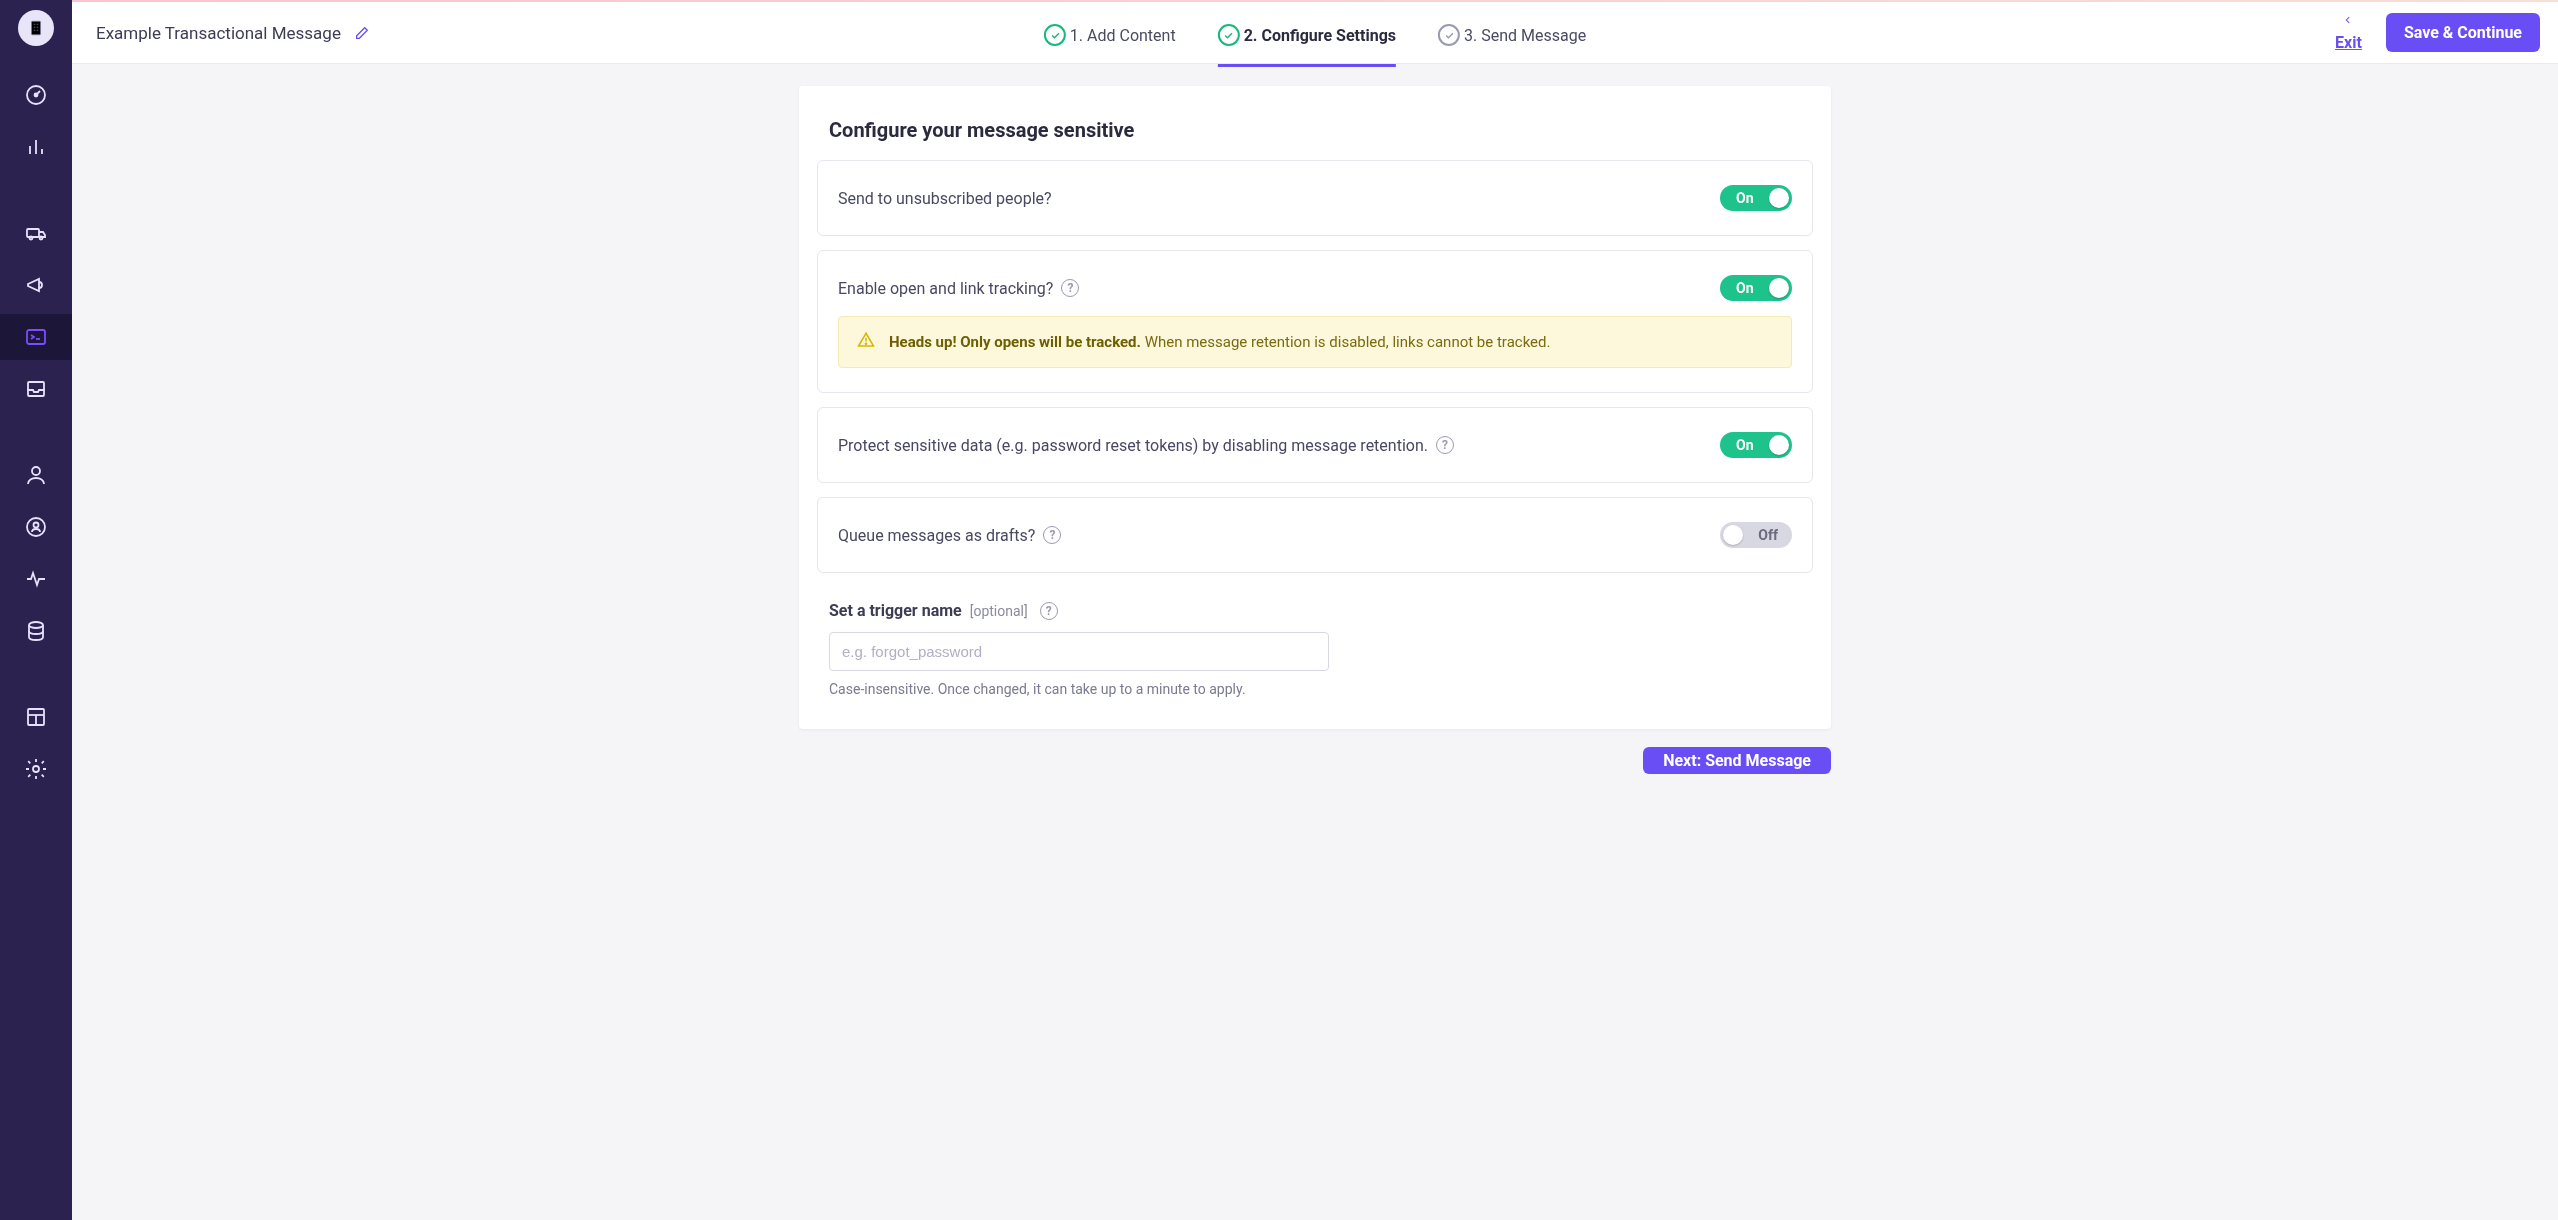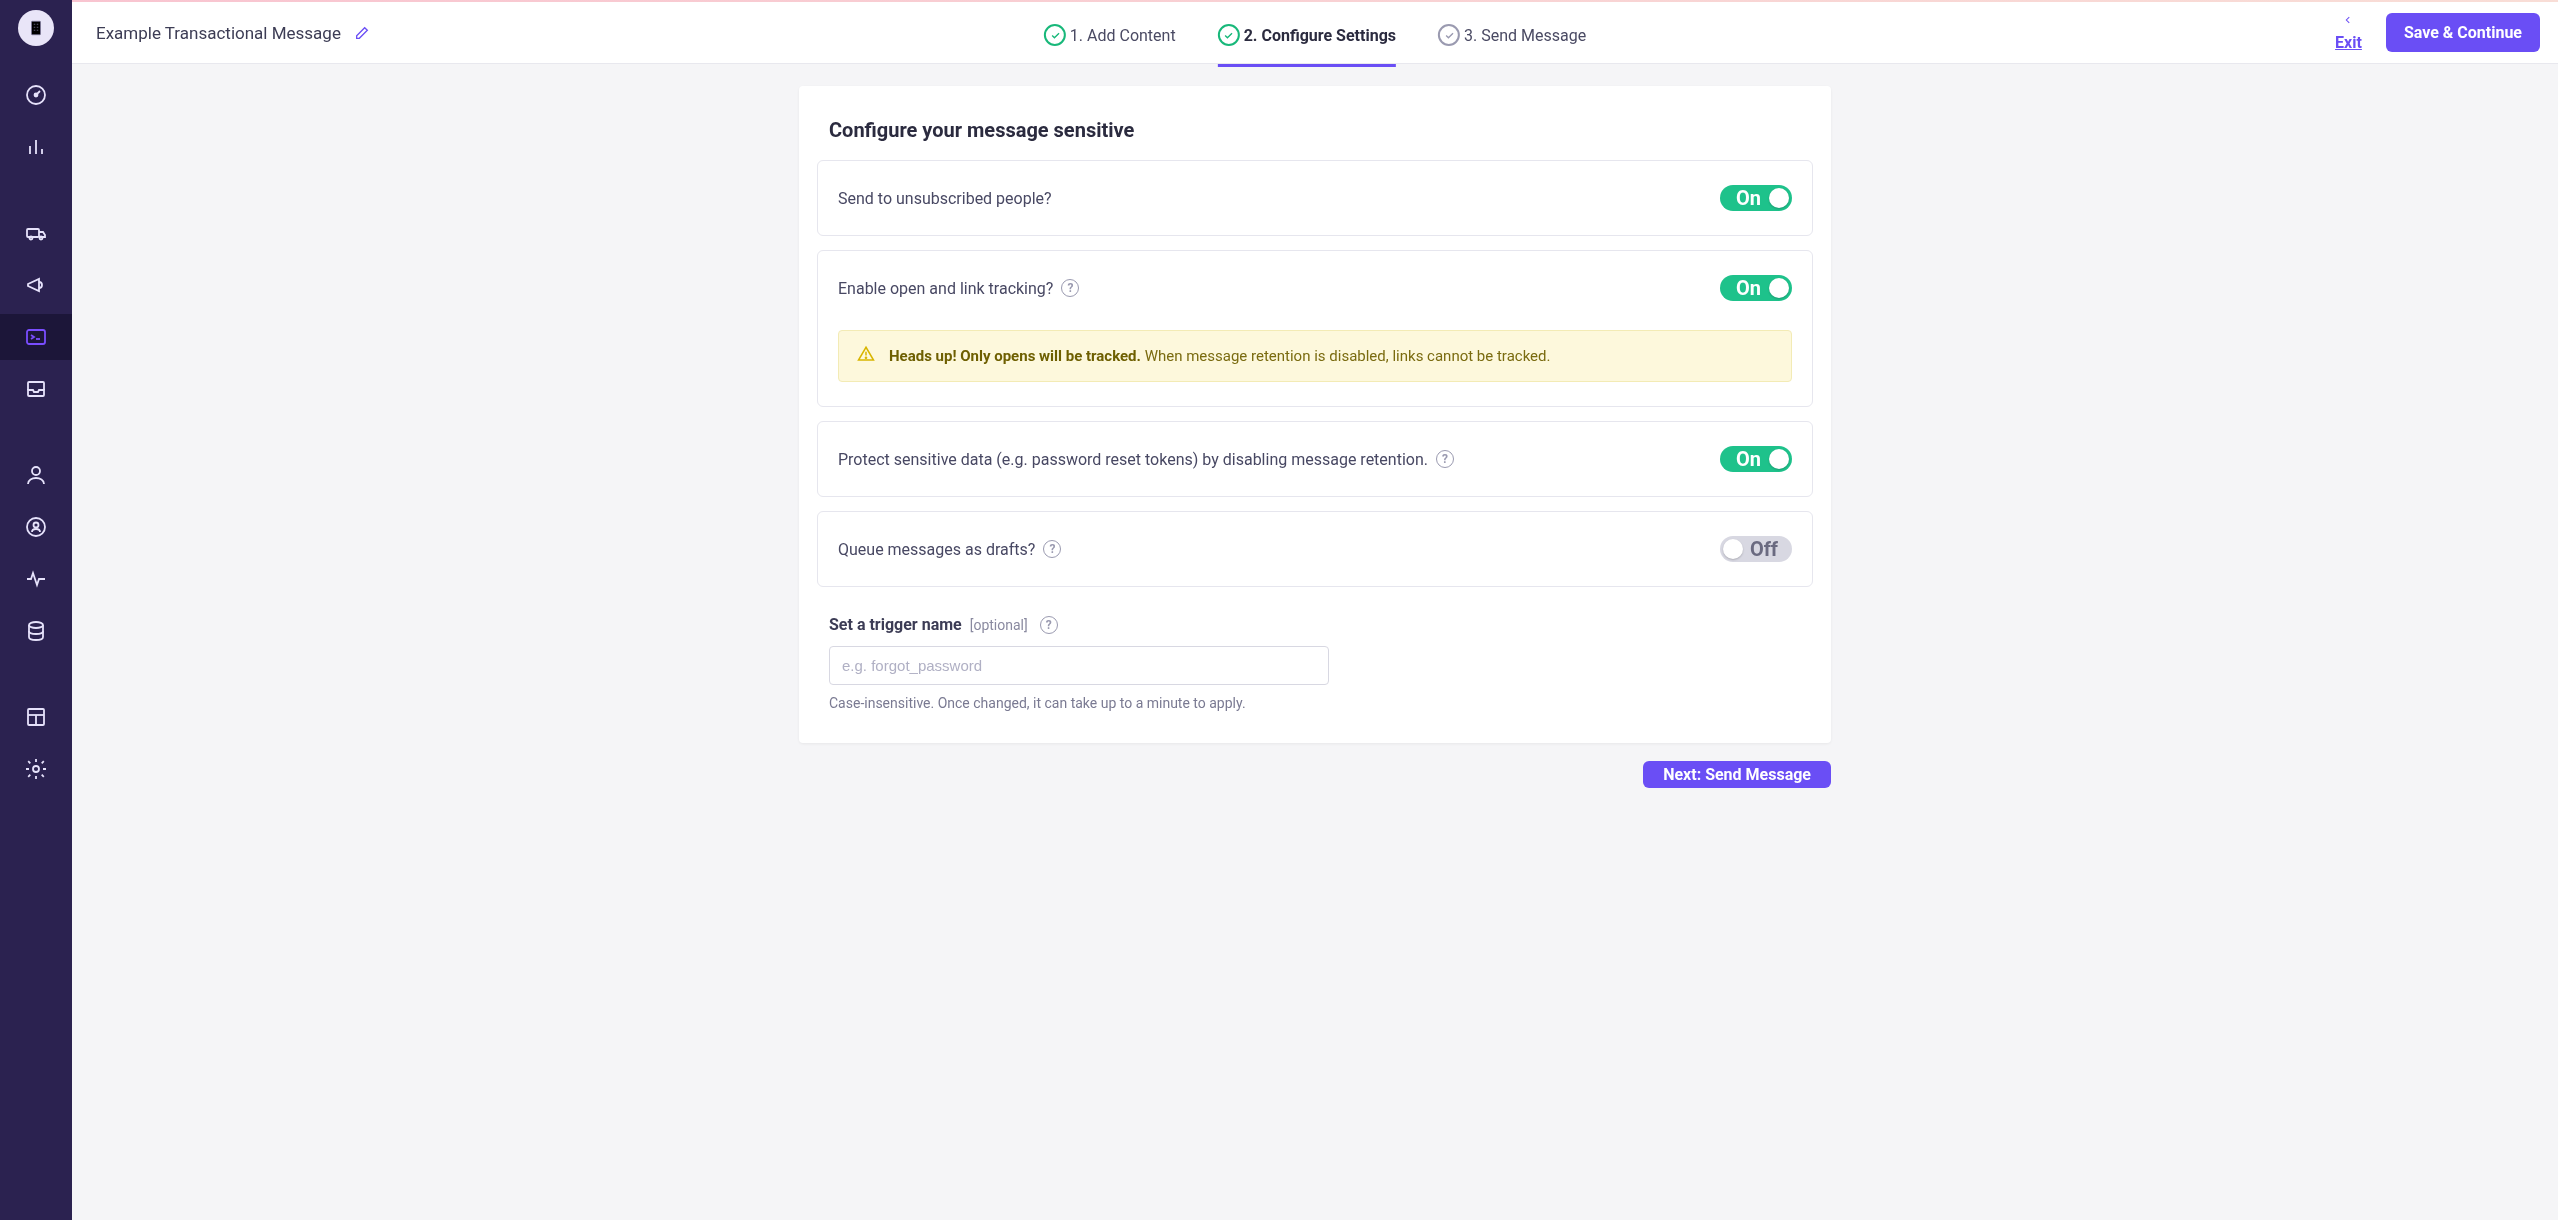--- a/index.html
+++ b/index.html
@@ -114,33 +114,33 @@
   }
   .help {
     width:18px; height:18px; border-radius:50%; border:1.5px solid #9a9ab0;
     display:flex; align-items:center; justify-content:center; color:#9a9ab0; font-size:12px; font-weight:700;
     cursor:help;
   }
 
   .toggle {
     width:72px; height:26px; border-radius:13px; position:relative; cursor:pointer;
     display:flex; align-items:center;
-    font-size:20px; font-weight:700; color:#fff;
+    font-size:14px; font-weight:700; color:#fff;
   }
   .toggle.on { background:#1ec28b; justify-content:flex-start; padding-left:16px; }
   .toggle.off { background:#d8d8e2; justify-content:flex-end; padding-right:14px; color:#6a6a80; }
   .toggle .knob {
     width:20px; height:20px; border-radius:50%; background:#fff; position:absolute; top:3px;
     box-shadow:0 1px 2px rgba(0,0,0,0.2);
   }
   .toggle.on .knob { right:3px; }
   .toggle.off .knob { left:3px; }
 
   .alert {
-    margin-top:29px; background:#fdf8dc; border:1px solid #f3ebb5; border-radius:4px;
+    margin-top:15px; background:#fdf8dc; border:1px solid #f3ebb5; border-radius:4px;
     padding:14px 18px; display:flex; align-items:center; gap:14px;
     font-size:15px; color:#7a6b10;
   }
   .alert .warn-icon svg { width:18px; height:18px; stroke:#d8b500; fill:none; stroke-width:2; }
   .alert strong { color:#6e5f00; }
 
   .section-label {
     font-size:16px; font-weight:700; color:#3c3c55; margin: 28px 0 12px 12px;
     display:flex; align-items:center; gap:8px;
   }

